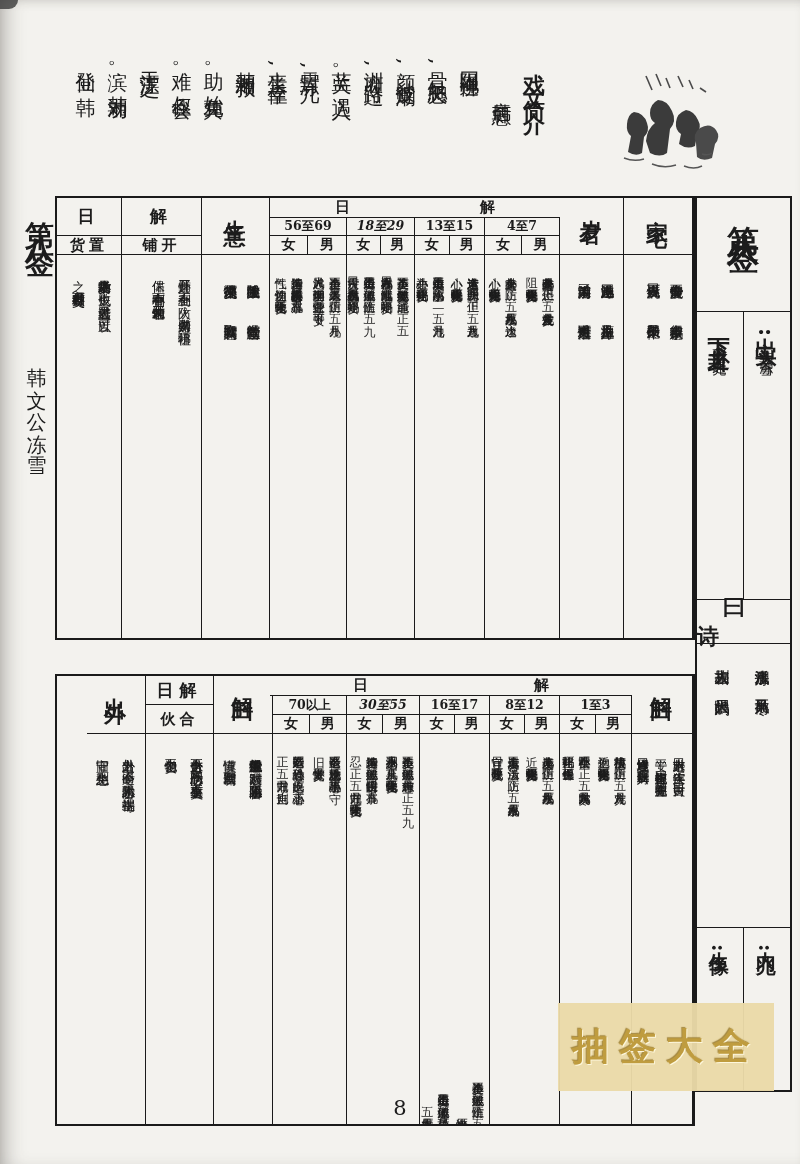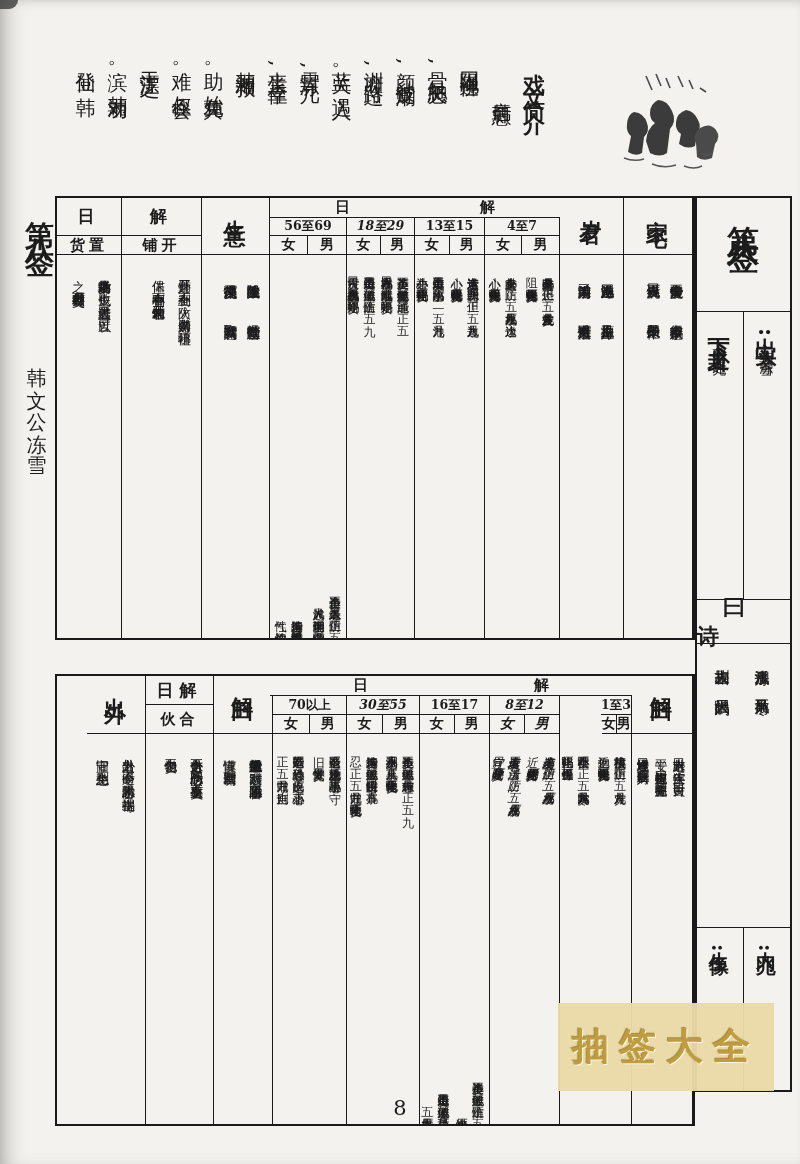--- a/index.html
+++ b/index.html
@@ -141,21 +141,21 @@
       </div>
       <div class="tcol" style="width: 68px;">
         <div class="hdr-single" style="height: 57px;">
           <span class="vt">生意</span>
         </div>
         <div class="cell cell-poem">
           <div>破船上滩险其中　　　生意经营有劫凶</div>
           <div>来往交易须谨慎　　　智慧谋取利兴隆</div>
         </div>
       </div>
-      <div class="tcol" style="width: 77px; text-align: right;">
+      <div class="tcol" style="width: 77px;">
         <div class="age-spacer" style="height: 20px;"></div>
         <div class="age-label" style="height: 18px;">56至69</div>
         <div class="sex-row" style="height: 19px;">
           <div class="sex-cell">女</div>
           <div class="sex-cell">男</div>
         </div>
         <div class="age-content">
           <div class="half">
             <div>坤造行运未美　操心暗疾又防口舌多事　凡事吞忍</div>
             <div>性气　切勿性迫　吓天地化吉平安</div>
@@ -318,39 +318,39 @@
           <div class="half">
             <div>玉造行运美中不足　似破船上滩　虽是技巧　惟防正</div>
             <div>五　九月灾疾水厄　吓天地化吉平安</div>
           </div>
           <div class="half">
             <div>祥造步运不美　似破般上滩　惟防正　五　九月小疾</div>
             <div>水厄过渡小心　求神明化吉方保平安</div>
           </div>
         </div>
       </div>
-      <div class="tcol" style="width: 70px; font-style: italic;">
+      <div class="tcol" style="width: 70px;">
         <div class="age-spacer" style="height: 20px;"></div>
         <div class="age-label" style="height: 19px;">8至12</div>
         <div class="sex-row" style="height: 19px;">
           <div class="sex-cell">女</div>
           <div class="sex-cell">男</div>
         </div>
         <div class="age-content">
           <div class="half">
             <div>玉造运度未美　虽活泼　防正　五　九月小疾水厄</div>
             <div>宜守日　吓月娘改化平安</div>
           </div>
           <div class="half">
             <div>小儿运度未美　但防正　五　九月小疾水厄</div>
             <div>近　吓妈祖化吉方保平安</div>
           </div>
         </div>
       </div>
-      <div class="tcol" style="width: 72px; align-items: flex-end;">
+      <div class="tcol" style="width: 72px;">
         <div class="age-spacer" style="height: 20px;"></div>
         <div class="age-label" style="height: 19px;">1至3</div>
         <div class="sex-row" style="height: 19px;">
           <div class="sex-cell">女</div>
           <div class="sex-cell">男</div>
         </div>
         <div class="age-content">
           <div class="half">
             <div>小女根苗不旺　正　五　九月防风寒灾</div>
             <div>吓妈祖化吉　可保生命绵长</div>

